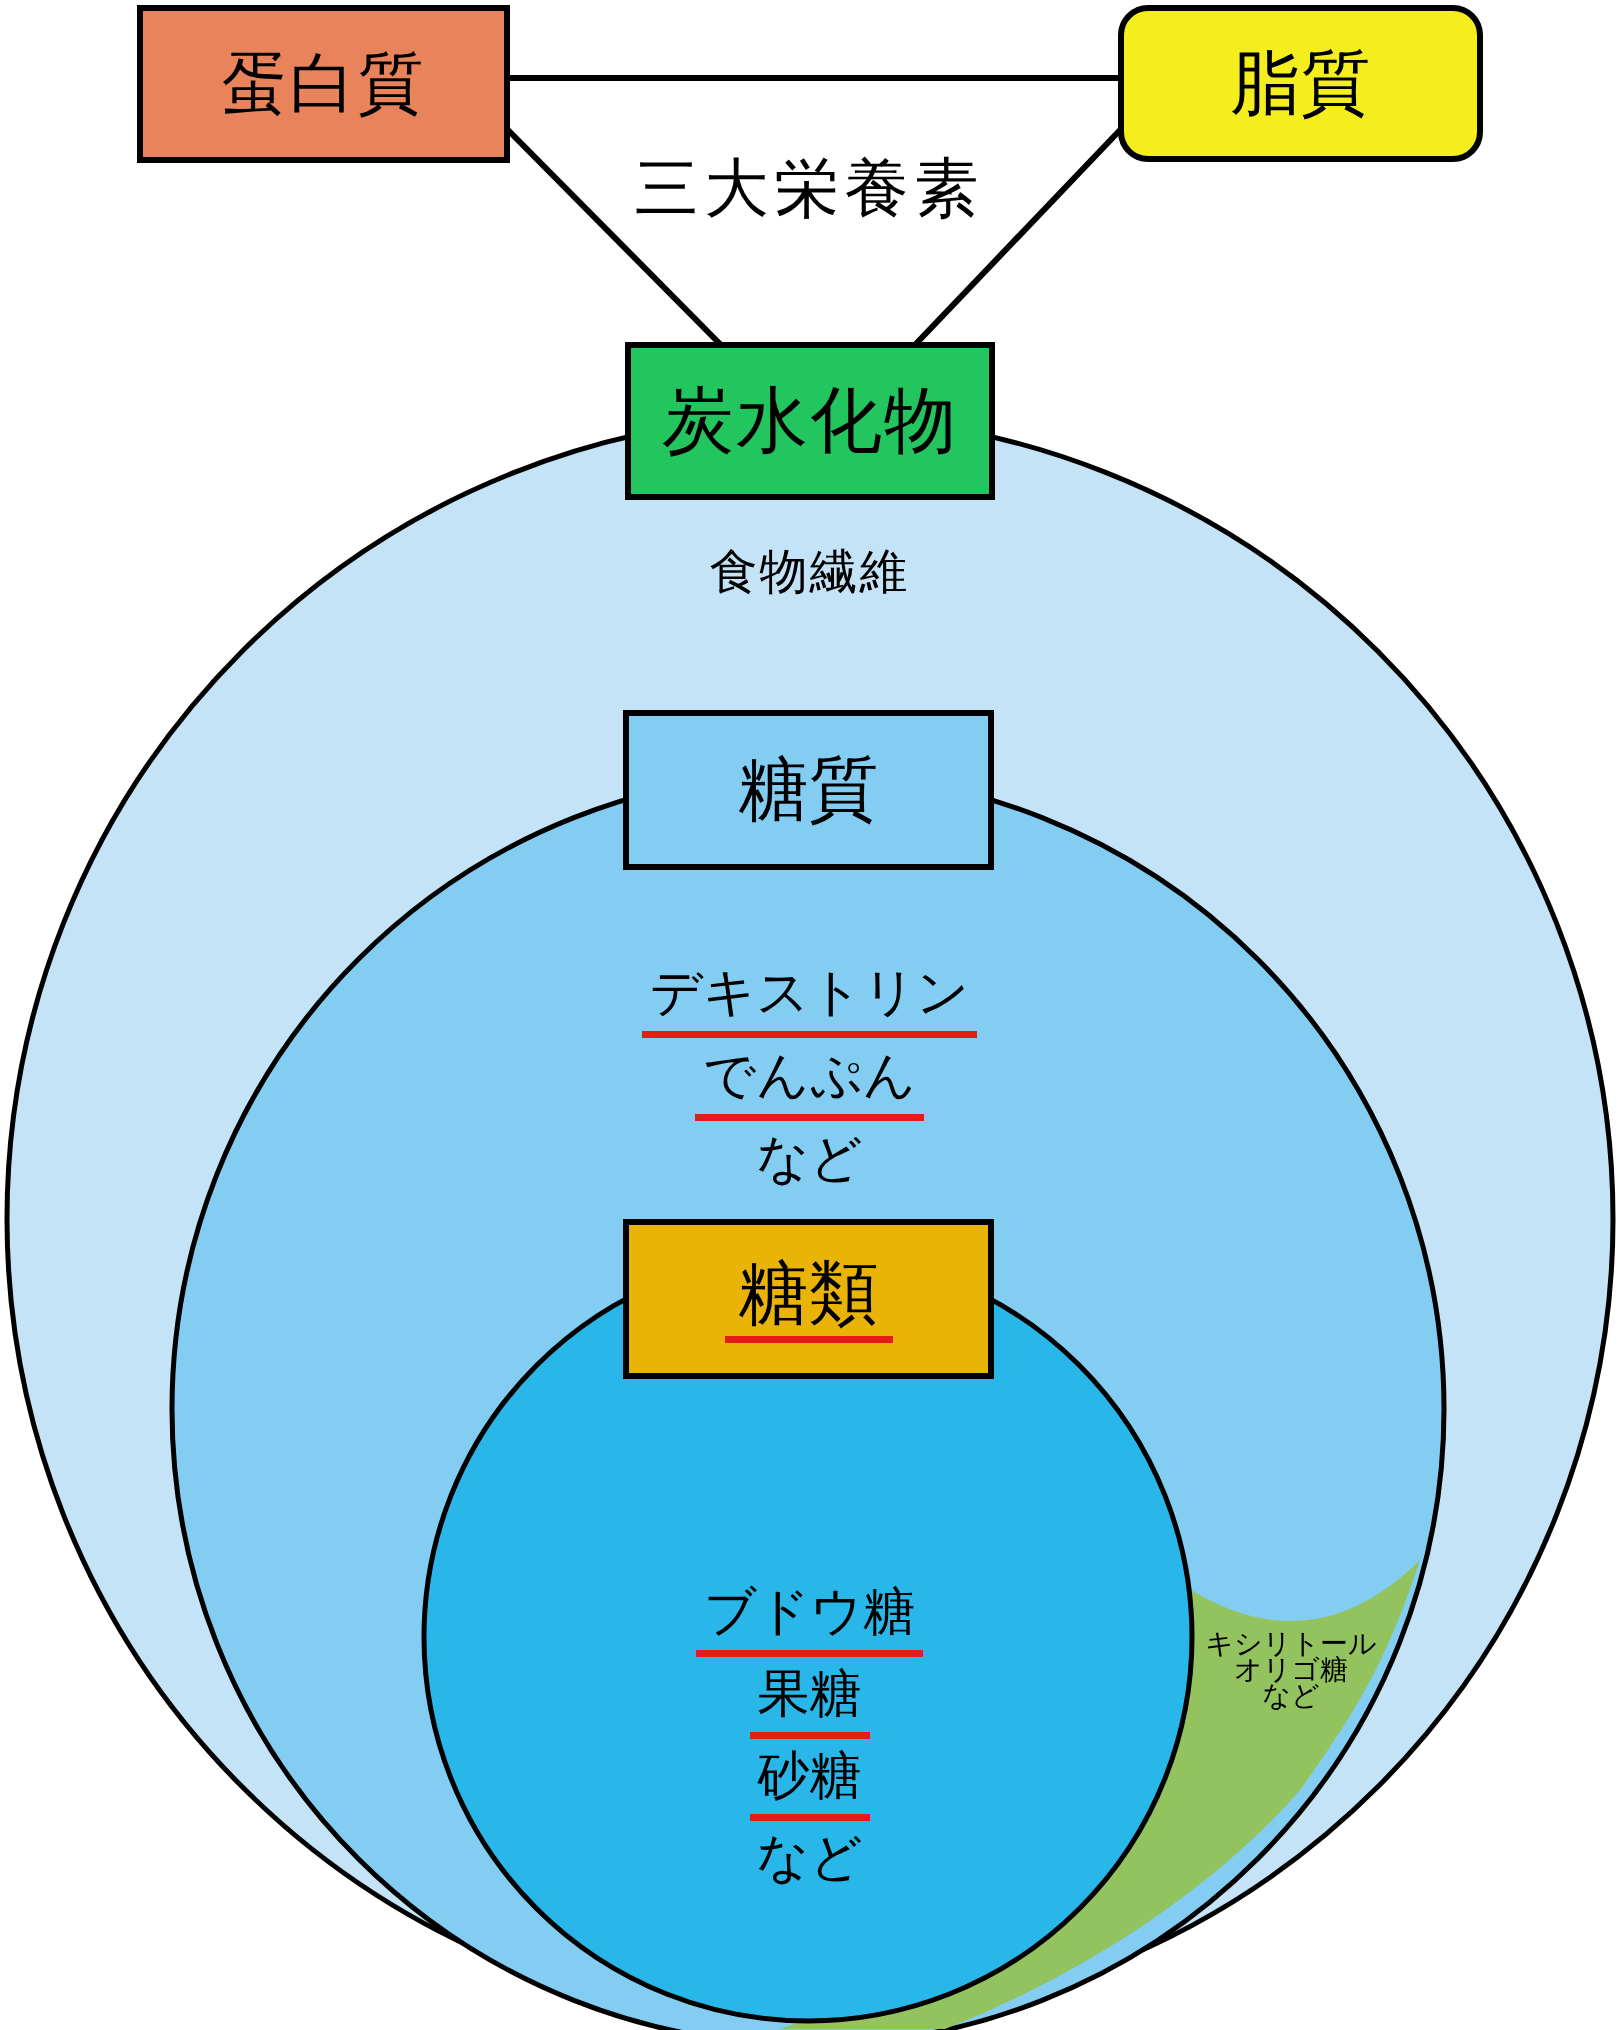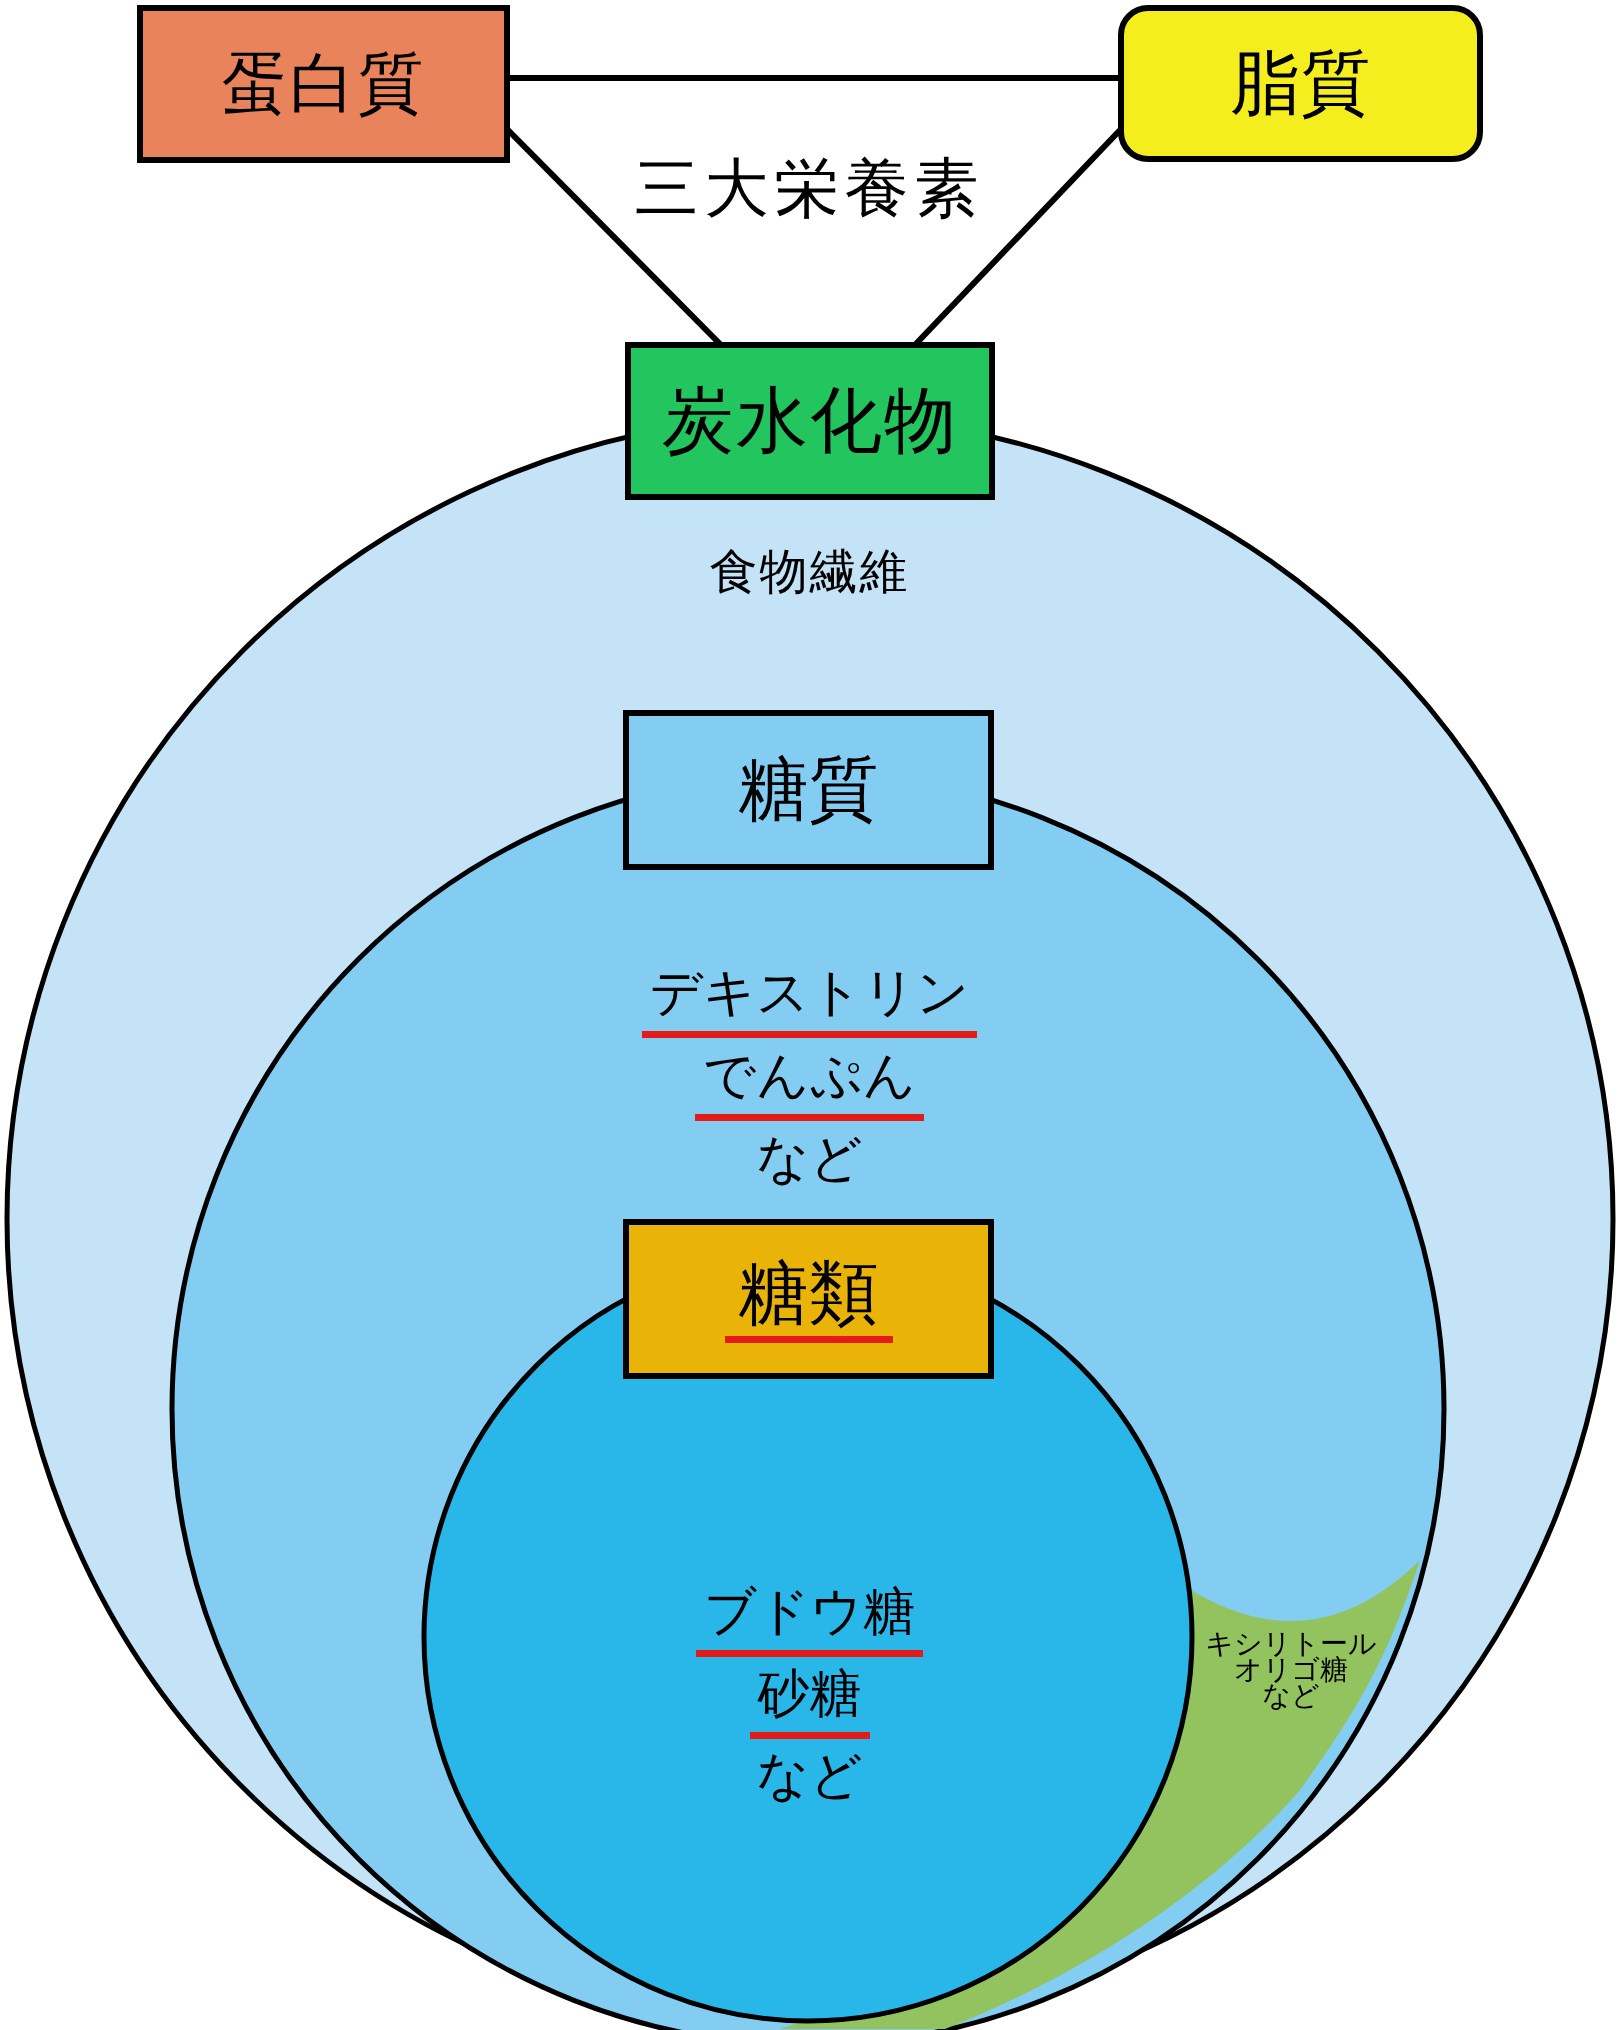--- a/index.html
+++ b/index.html
@@ -130,20 +130,23 @@
 
   <div class="node-box box-sugars" style="background-color: #eab308;">
     <span class="u-red-label" style="border-bottom-color: rgb(228, 27, 23);">糖類</span>
   </div>
 
   <div class="text-block glucose-block">
     <div>
       <span class="u-red" style="border-bottom-color: rgb(228, 27, 23);">ブドウ糖</span>
     </div>
     <div>
+      <span class="u-red" style="border-bottom-color: rgb(228, 27, 23);">果糖</span>
+    </div>
+    <div>
       <span class="u-red" style="border-bottom-color: rgb(228, 27, 23);">砂糖</span>
     </div>
     <div>
       <span>など</span>
     </div>
   </div>
 
   <div class="green-block">
     <div>キシリトール</div>
     <div>オリゴ糖</div>

